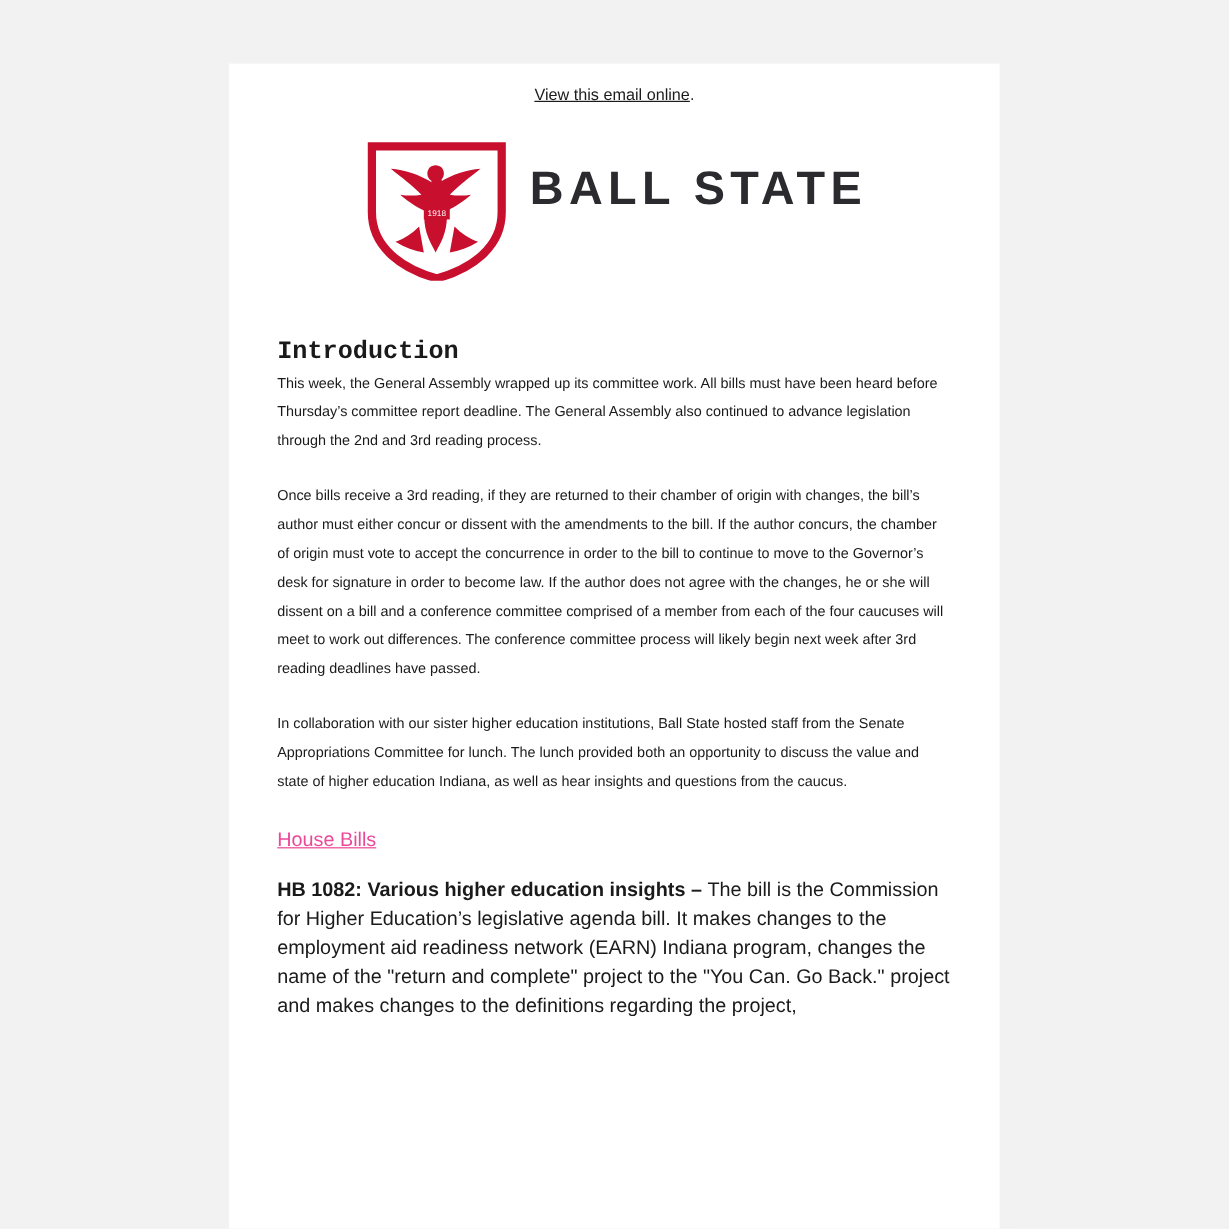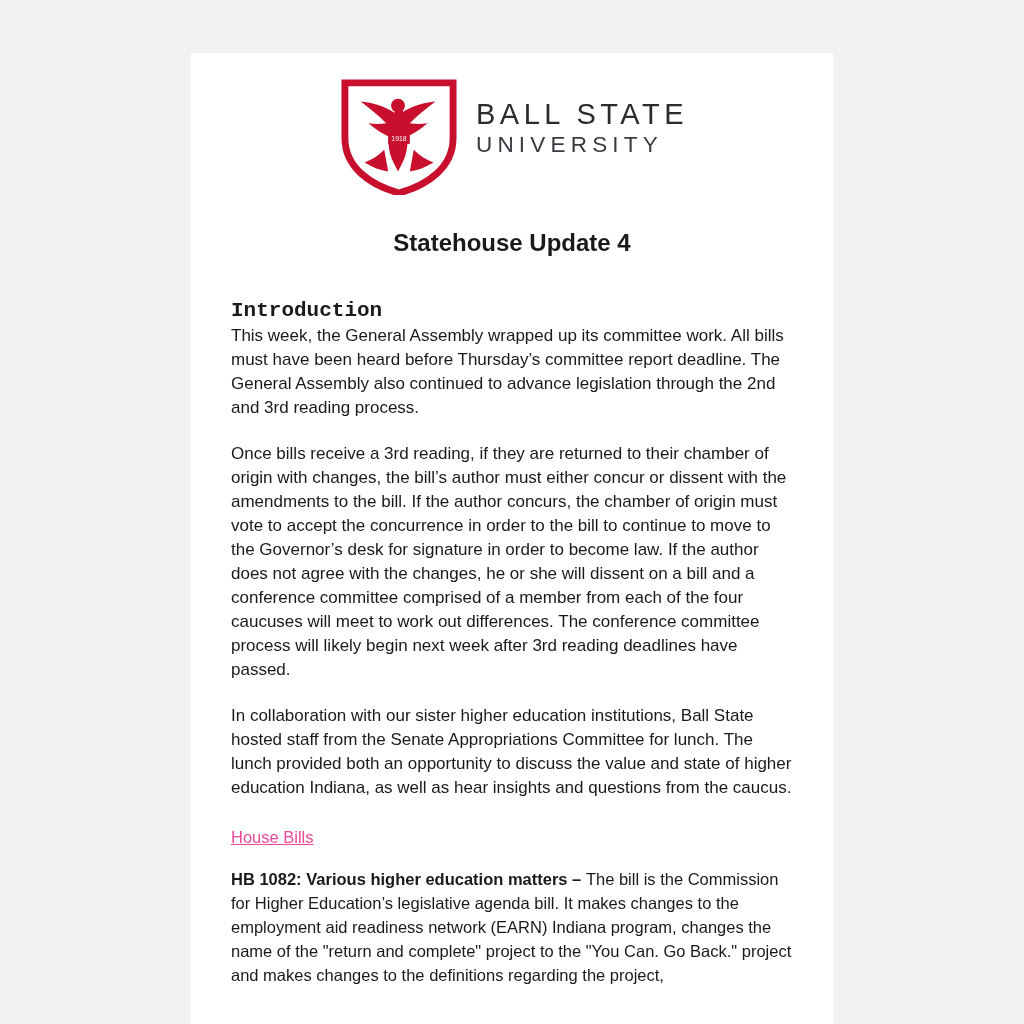--- a/index.html
+++ b/index.html
@@ -50,23 +50,23 @@
   }
   .crest {
     width: 126px;
     height: 118px;
     position: relative;
   }
   .wordmark {
     padding-top: 22px;
   }
   .wm-line1 {
-    font-size: 29px;
+    font-size: 39px;
     letter-spacing: 4.5px;
-    font-weight: normal;
+    font-weight: bold;
     color: #2b2b2f;
     font-family: "Liberation Sans", sans-serif;
     line-height: 1.05;
   }
   .wm-line2 {
     font-size: 22.5px;
     letter-spacing: 5.2px;
     color: #3a3a40;
     font-family: "Liberation Sans", sans-serif;
     line-height: 1.4;
@@ -98,41 +98,44 @@
     font-family: Liberation Mono, monospace;
   }
   .subhead-link {
     font-size: 16.5px;
     color: #ec4899;
     text-decoration: underline;
     margin: 6px 0 0 0;
     display: inline-block;
   }
   p.body-text {
-    font-size: 17px;
+    font-size: 12px;
     line-height: 24px;
     color: #1a1a1a;
     margin: 0 0 22px 0;
   }
   .bill {
     font-size: 16.5px;
     line-height: 24px;
     color: #1a1a1a;
     margin: 20px 0 0 0;
   }
   .bill b {
     font-weight: bold;
   }
 </style>
 </head>
 <body>
 
 <div class="page">
   <div class="email-body">
 
+    <div class="preheader">
+      <a href="#">View this email online</a><span>.</span>
+    </div>
 
     <div class="logo-wrap">
       <div class="logo-inner">
         <div class="crest">
           <svg viewBox="0 0 126 120" width="126" height="118" aria-hidden="true">
             <path d="M8 6 L118 6 L118 62 C118 92 92 110 63 118 C34 110 8 92 8 62 Z" fill="none" stroke="#c8102e" stroke-width="7"></path>
             <path d="M20 16 L106 16 L106 60 C106 85 85 100 63 107 C41 100 20 85 20 60 Z" fill="#ffffff"></path>
             <g fill="#c8102e">
               <path d="M62 22 c4 0 7 3 7 7 c0 4 -3 7 -7 7 c-4 0 -7 -3 -7 -7 c0 -4 3 -7 7 -7 z"></path>
               <path d="M58 36 c-10 -6 -22 -10 -34 -11 c10 8 18 14 26 22 c-6 1 -12 1 -18 0 c8 7 16 12 26 16 l6 -4 z"></path>
@@ -140,33 +143,31 @@
               <path d="M59 34 h8 l3 16 c2 10 3 22 -2 34 c-2 5 -4 8 -6 12 c-2 -4 -4 -7 -6 -12 c-5 -12 -4 -24 -2 -34 z"></path>
               <path d="M48 74 c-6 6 -12 10 -20 13 c8 5 16 8 24 9 z"></path>
               <path d="M78 74 c6 6 12 10 20 13 c-8 5 -16 8 -24 9 z"></path>
             </g>
             <rect x="52" y="56" width="22" height="12" fill="#c8102e"></rect>
             <text x="63" y="65" font-size="7" fill="#ffffff" text-anchor="middle" font-family="Liberation Sans, sans-serif">1918</text>
           </svg>
         </div>
         <div class="wordmark">
           <div class="wm-line1">BALL STATE</div>
-          <div class="wm-line2">UNIVERSITY</div>
         </div>
       </div>
     </div>
 
-    <h1 class="doc-title">Statehouse Update 4</h1>
 
     <div class="content">
 
       <h2 class="section">Introduction</h2>
       <p class="body-text">This week, the General Assembly wrapped up its committee work. All bills must have been heard before Thursday’s committee report deadline. The General Assembly also continued to advance legislation through the 2nd and 3rd reading process.</p>
       <p class="body-text">Once bills receive a 3rd reading, if they are returned to their chamber of origin with changes, the bill’s author must either concur or dissent with the amendments to the bill. If the author concurs, the chamber of origin must vote to accept the concurrence in order to the bill to continue to move to the Governor’s desk for signature in order to become law. If the author does not agree with the changes, he or she will dissent on a bill and a conference committee comprised of a member from each of the four caucuses will meet to work out differences. The conference committee process will likely begin next week after 3rd reading deadlines have passed.</p>
       <p class="body-text">In collaboration with our sister higher education institutions, Ball State hosted staff from the Senate Appropriations Committee for lunch. The lunch provided both an opportunity to discuss the value and state of higher education Indiana, as well as hear insights and questions from the caucus.</p>
 
       <a href="#" class="subhead-link">House Bills</a>
 
-      <p class="bill"><b>HB 1082: Various higher education matters – </b><span>The bill is the Commission for Higher Education’s legislative agenda bill. It makes changes to the employment aid readiness network (EARN) Indiana program, changes the name of the "return and complete" project to the "You Can. Go Back." project and makes changes to the definitions regarding the project,</span></p>
+      <p class="bill"><b>HB 1082: Various higher education insights – </b><span>The bill is the Commission for Higher Education’s legislative agenda bill. It makes changes to the employment aid readiness network (EARN) Indiana program, changes the name of the "return and complete" project to the "You Can. Go Back." project and makes changes to the definitions regarding the project,</span></p>
 
     </div>
   </div>
 </div>
 
 </body></html>

